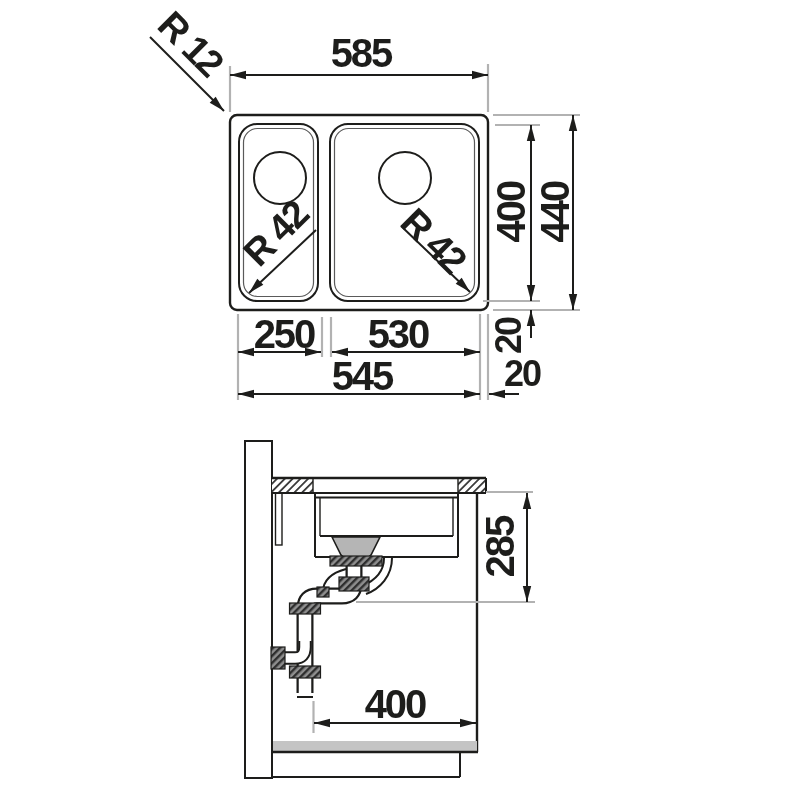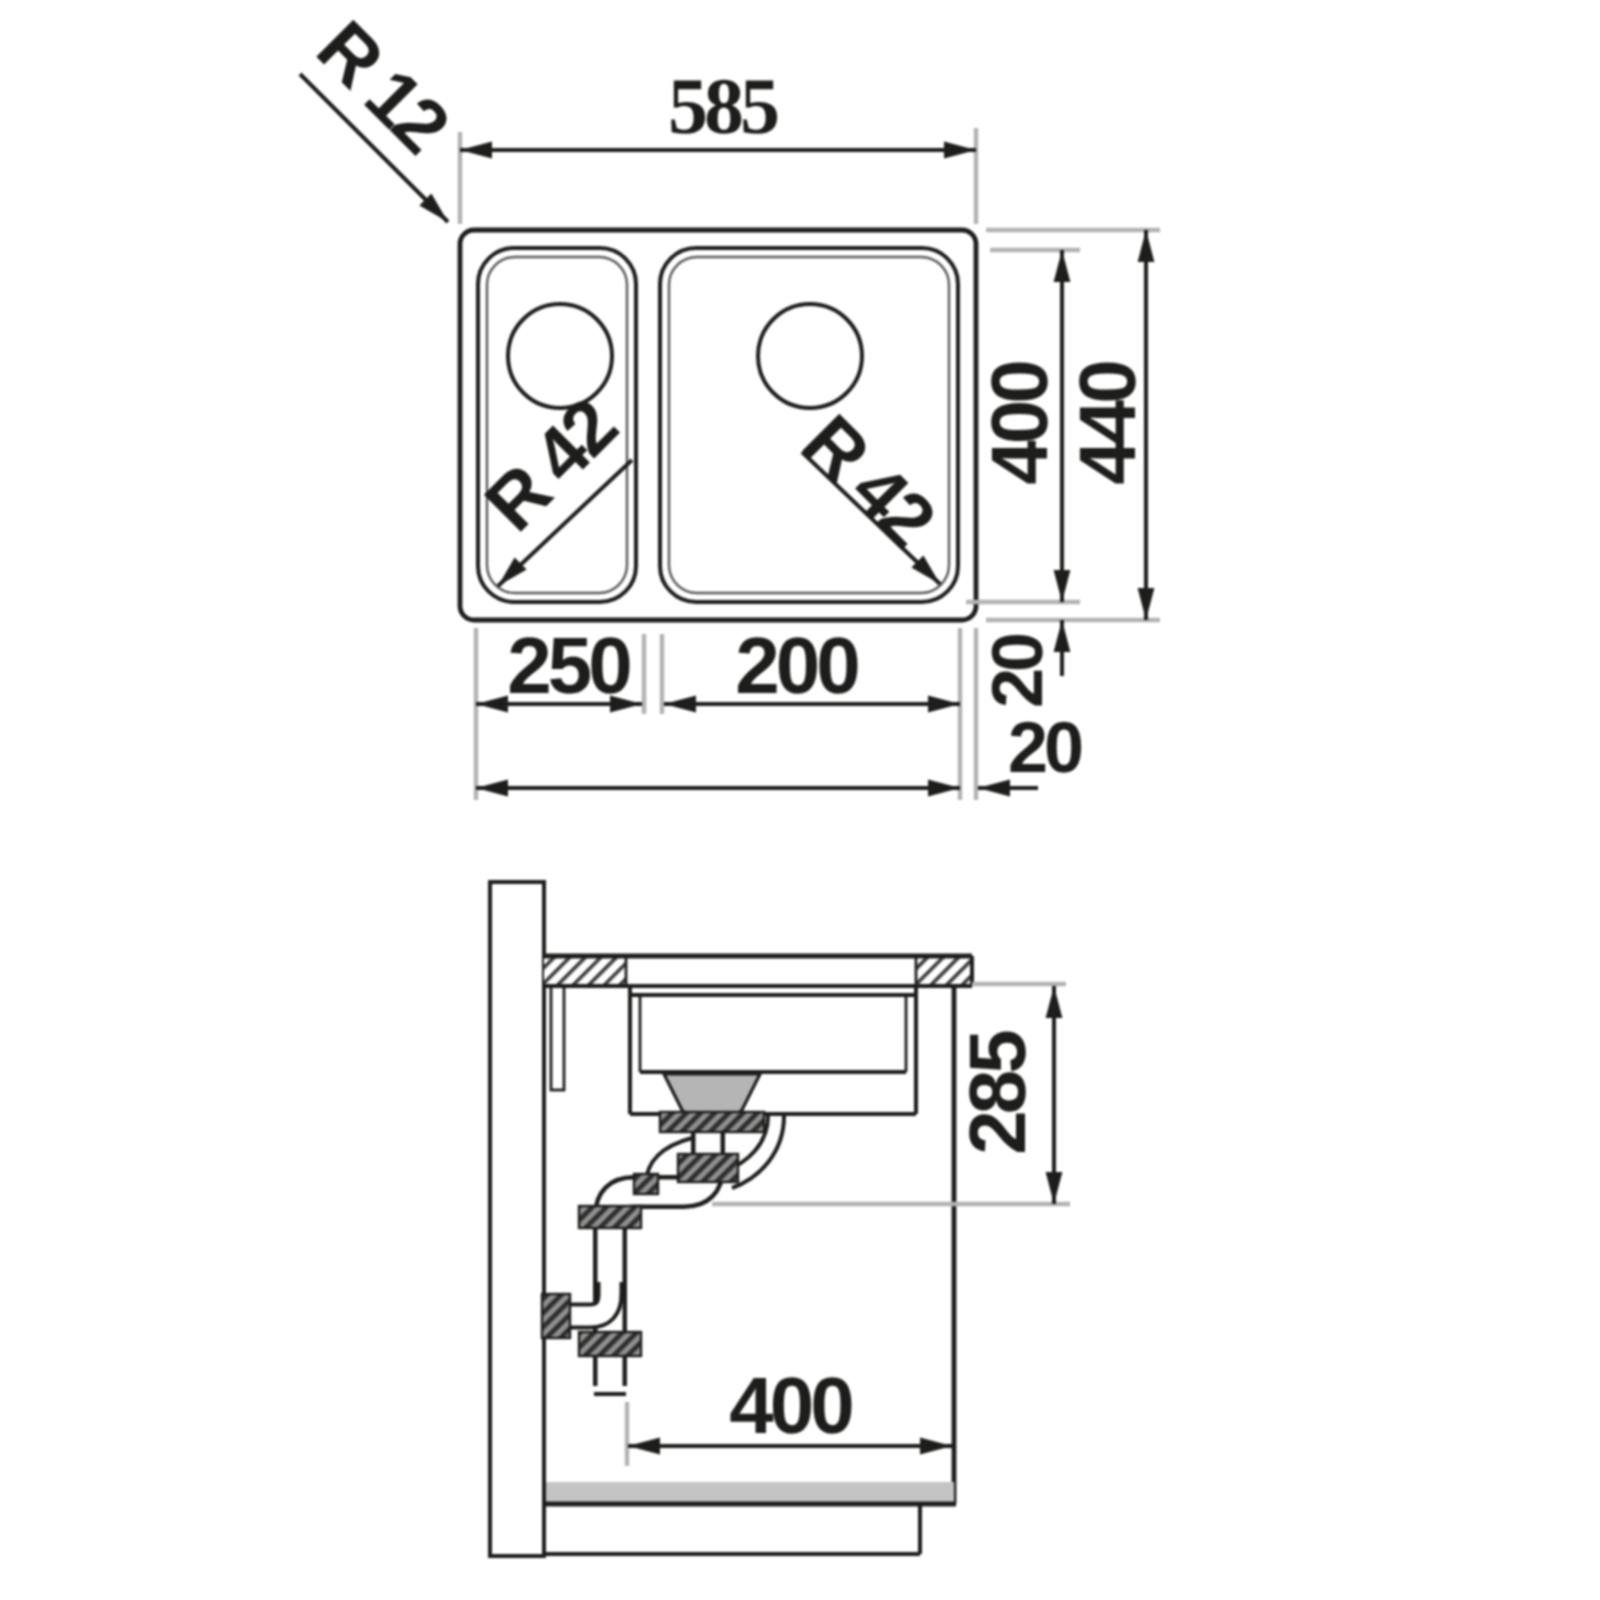--- a/index.html
+++ b/index.html
@@ -194,27 +194,28 @@
 
       <g>
         <line class="x" x1="313.5" y1="701" x2="313.5" y2="733"></line>
         <line class="d" x1="314" y1="723" x2="476" y2="723"></line>
         <polygon class="kf" points="314,723 330,718.8 330,727.2"></polygon>
         <polygon class="kf" points="476,723 460,718.8 460,727.2"></polygon>
       </g>
     </g>
   </svg>
 
-  <div class="dim" style="left:361px;top:53px;font-family:Liberation Serif, serif;">585</div>
+  <div class="dim" style="left:361px;top:53px;">585</div>
   <div class="dim rl r45p" style="left:190px;top:44px;">R 12</div>
   <div class="dim rl r45m" style="left:276px;top:234px;">R 42</div>
   <div class="dim rl r45p" style="left:433px;top:241px;">R 42</div>
   <div class="dim r90" style="left:511px;top:212px;">400</div>
   <div class="dim r90" style="left:555px;top:212px;">440</div>
   <div class="dim sm r90" style="left:509px;top:336px;">20</div>
   <div class="dim" style="left:284px;top:334px;">250</div>
-  <div class="dim" style="left:398px;top:334px;">200</div>
+  <div class="dim" style="left:398px;top:334px;">530</div>
+  <div class="dim" style="left:362px;top:376px;">545</div>
   <div class="dim sm" style="left:522px;top:374px;">20</div>
   <div class="dim r90" style="left:500px;top:547px;">285</div>
   <div class="dim" style="left:395px;top:704px;">400</div>
 
  </div>
 </div>
 
 </body></html>

